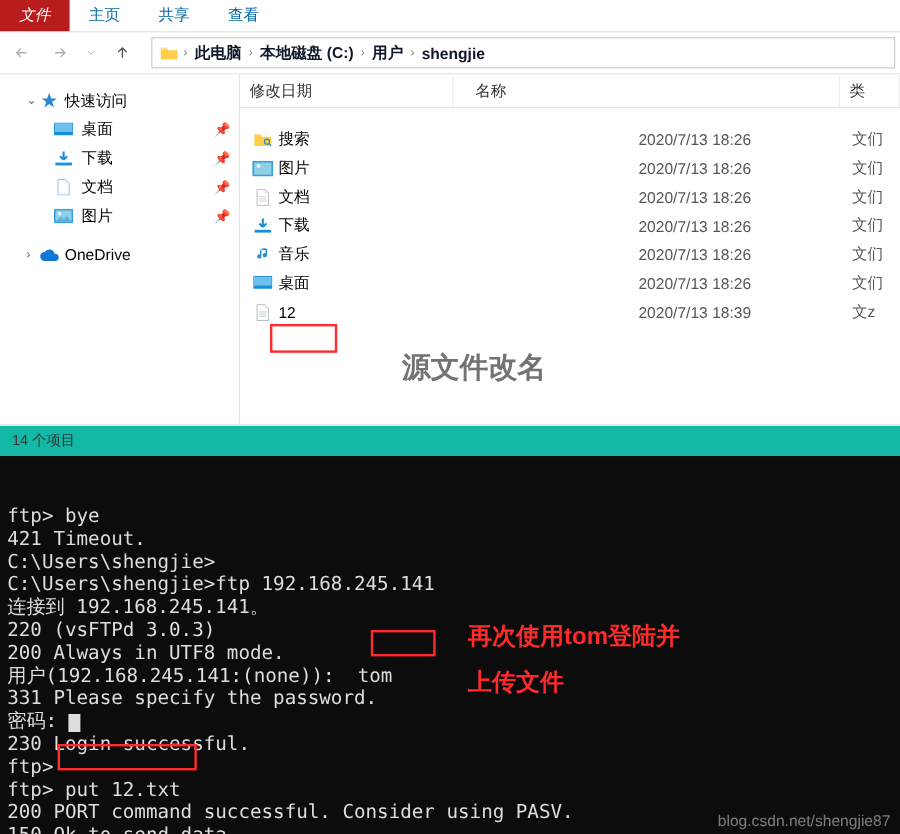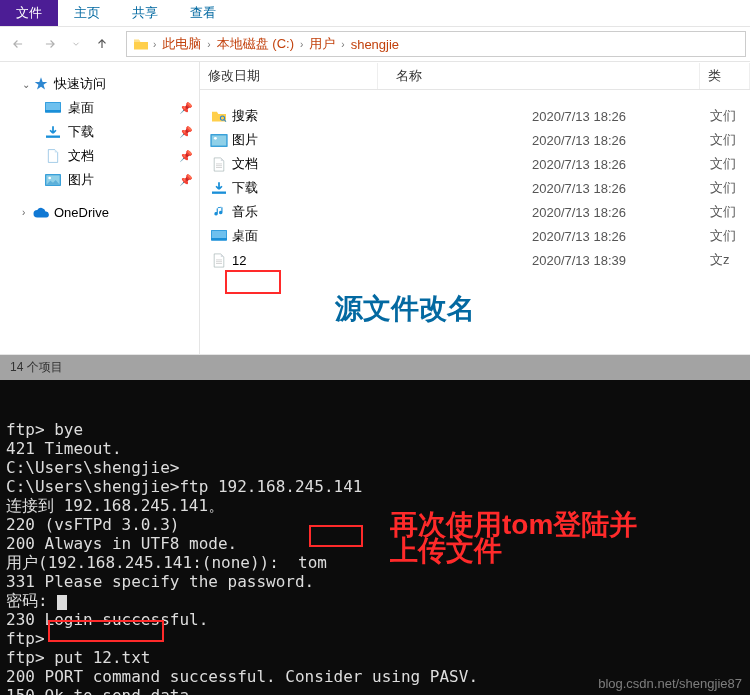--- a/index.html
+++ b/index.html
@@ -1,29 +1,29 @@
 <!DOCTYPE html>
 <html><head>
 <meta charset="utf-8">
 <style>
   * { margin: 0; padding: 0; box-sizing: border-box; }
   body { width: 750px; height: 695px; font-family: "Microsoft YaHei", sans-serif; font-size: 13px; overflow: hidden; position: relative; }
   
   .explorer { background: #fff; }
   .menubar { display: flex; background: #fff; height: 26px; }
   .menubar .tab { padding: 4px 16px; color: #0369a1; cursor: pointer; }
-  .menubar .tab.active { background: #4c1d95; color: #fff; }
+  .menubar .tab.active { background: #b91c1c; color: #fff; font-style: italic; }
   
   .toolbar { display: flex; align-items: center; height: 36px; border-top: 1px solid #e5e5e5; border-bottom: 1px solid #e5e5e5; padding: 0 4px; gap: 4px; }
   .nav-arrow { width: 28px; height: 28px; display:flex; align-items:center; justify-content:center; color:#555;}
   .nav-arrow.disabled { color: #b0b0b0; }
   .nav-arrow svg { width: 14px; height: 14px; }
   .addressbar { flex: 1; display: flex; align-items: center; border: 1px solid #ccc; height: 26px; padding: 0 4px; margin-left: 6px; }
   .addressbar .folder-icon { width: 20px; height: 18px; display:flex; align-items:center; justify-content:center; }
-  .addressbar .crumb { padding: 0 4px; color: #c2410c; cursor: pointer; }
+  .addressbar .crumb { padding: 0 4px; color: #0f172a; cursor: pointer; font-weight: bold; }
   .addressbar .sep { color: #777; padding: 0 2px; font-size: 10px; }
   
   .body-area { display: flex; height: 292px; }
   .sidebar { width: 200px; padding: 10px 6px; border-right: 1px solid #e5e5e5; overflow:hidden; }
   .side-item { display: flex; align-items: center; padding: 3px 0 3px 16px; cursor: pointer; }
   .side-item .caret { width: 10px; font-size: 10px; color: #666; }
   .side-item .ticon { width: 18px; display:flex; align-items:center; justify-content:center; }
   .side-item .pin { margin-left: auto; color: #555; font-size: 11px; width:14px; }
   .side-item.nested { padding-left: 38px; }
   .side-group-gap { height: 10px; }
@@ -34,31 +34,31 @@
   .fh-name { width: 322px; padding-left: 18px;}
   .fh-date { width: 178px; }
   .fh-type { flex:1; }
   .file-row { display: flex; align-items: center; height: 24px; font-size: 13px; }
   .file-row .ficon { width: 28px; display:flex; align-items:center; justify-content:center; padding-left:10px; }
   .file-row .fname { width: 294px; padding-left: 4px;}
   .file-row .fdate { width: 178px; color: #555; margin-left: 10px; }
   .file-row .ftype { color: #555; }
   .file-rows-wrap { padding-top: 14px; }
   
-  .statusbar { border-top: 1px solid #e5e5e5; padding: 4px 10px; font-size: 12px; color: #333; background:#a3a3a3; }
+  .statusbar { border-top: 1px solid #e5e5e5; padding: 4px 10px; font-size: 12px; color: #333; background:#14b8a6; }
   
   .terminal { background: #0c0c0c; color: #ddd; font-family: "NSimSun","SimSun", monospace; font-size: 16px; padding: 2px 6px 8px 6px; line-height: 19px; white-space: pre; height: 316px; position:relative; }
   .terminal .line { display:block; }
   .term-anno-red { color: #ff2a2a; font-weight: bold; position: absolute; font-family: "Microsoft YaHei", sans-serif; }
   .red-box { position: absolute; border: 2px solid #ff2a2a; pointer-events: none; }
   .cursor-block { display:inline-block; width:10px; height:15px; background:#ddd; vertical-align: text-bottom; }
   
   .watermark { position: absolute; bottom: 4px; right: 8px; color: rgba(200,200,200,0.6); font-size: 13px; font-family: sans-serif; }
 
-  .annotation-explorer { color: #0369a1; font-weight: bold; position: absolute; font-family: Liberation Mono, monospace; font-size: 28px; }
+  .annotation-explorer { color: #737373; font-weight: bold; position: absolute; font-family: Liberation Mono, monospace; font-size: 24px; }
 </style>
 </head>
 <body>
 
 <div class="explorer">
   <div class="menubar">
     <div class="tab active">文件</div>
     <div class="tab">主页</div>
     <div class="tab">共享</div>
     <div class="tab">查看</div>
@@ -266,20 +266,20 @@
   <div class="statusbar">
     <span>14 个项目</span>
   </div>
 </div>
 
 <div class="red-box" style="left:225px; top:270px; width:56px; height:24px;"></div>
 <div class="annotation-explorer" style="left:335px; top:290px;">源文件改名</div>
 
 <div class="terminal">
   <div id="term-lines"><span class="line">ftp&gt; bye</span><span class="line">421 Timeout.</span><span class="line"></span><span class="line">C:\Users\shengjie&gt;</span><span class="line">C:\Users\shengjie&gt;ftp 192.168.245.141</span><span class="line">连接到 192.168.245.141。</span><span class="line">220 (vsFTPd 3.0.3)</span><span class="line">200 Always in UTF8 mode.</span><span class="line">用户(192.168.245.141:(none)):  tom</span><span class="line">331 Please specify the password.</span><span class="line">密码: <span class="cursor-block"></span></span><span class="line">230 Login successful.</span><span class="line">ftp&gt;</span><span class="line">ftp&gt; put 12.txt</span><span class="line">200 PORT command successful. Consider using PASV.</span><span class="line">150 Ok to send data.</span></div>
-  <div class="term-anno-red" style="left:390px; top:132px; font-size:28px; line-height:26px; white-space:pre;">再次使用tom登陆并
+  <div class="term-anno-red" style="left:390px; top:132px; font-size:20px; line-height:38px; white-space:pre;">再次使用tom登陆并
 上传文件</div>
 </div>
 
 <div class="red-box" style="left:309px; top:525px; width:54px; height:22px;"></div>
 <div class="red-box" style="left:48px; top:620px; width:116px; height:22px;"></div>
 
 <div class="watermark">blog.csdn.net/shengjie87</div>
 
 </body></html>

